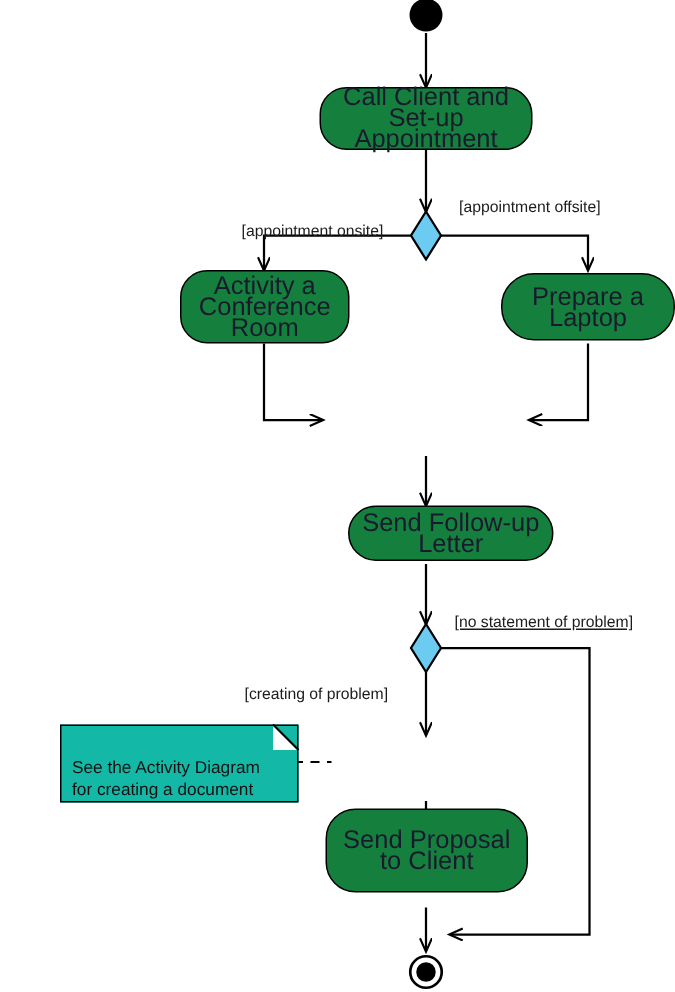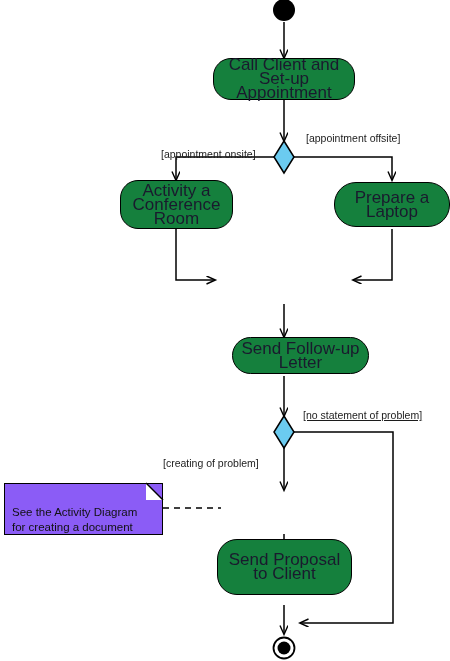--- a/index.html
+++ b/index.html
@@ -41,27 +41,28 @@
   .guard {
     position: absolute;
     font-size: 10.5px;
     color: #1c1c1c;
     white-space: nowrap;
     line-height: 12px;
   }
   .note {
     position: absolute;
     box-sizing: border-box;
-    background: #8b5cf6;
+    background: #14b8a6;
     border: 1.5px solid #000000;
     font-size: 11.5px;
     line-height: 15px;
     color: #111111;
     padding: 6px 7px 6px 7px;
     white-space: pre-line;
+    margin-left: 36px;
   }
   .note-fold-tri {
     position: absolute;
     right: -1px;
     top: -1px;
     width: 17px;
     height: 17px;
     background: #ffffff;
     clip-path: polygon(0 0, 100% 100%, 0 100%);
     border: none;

